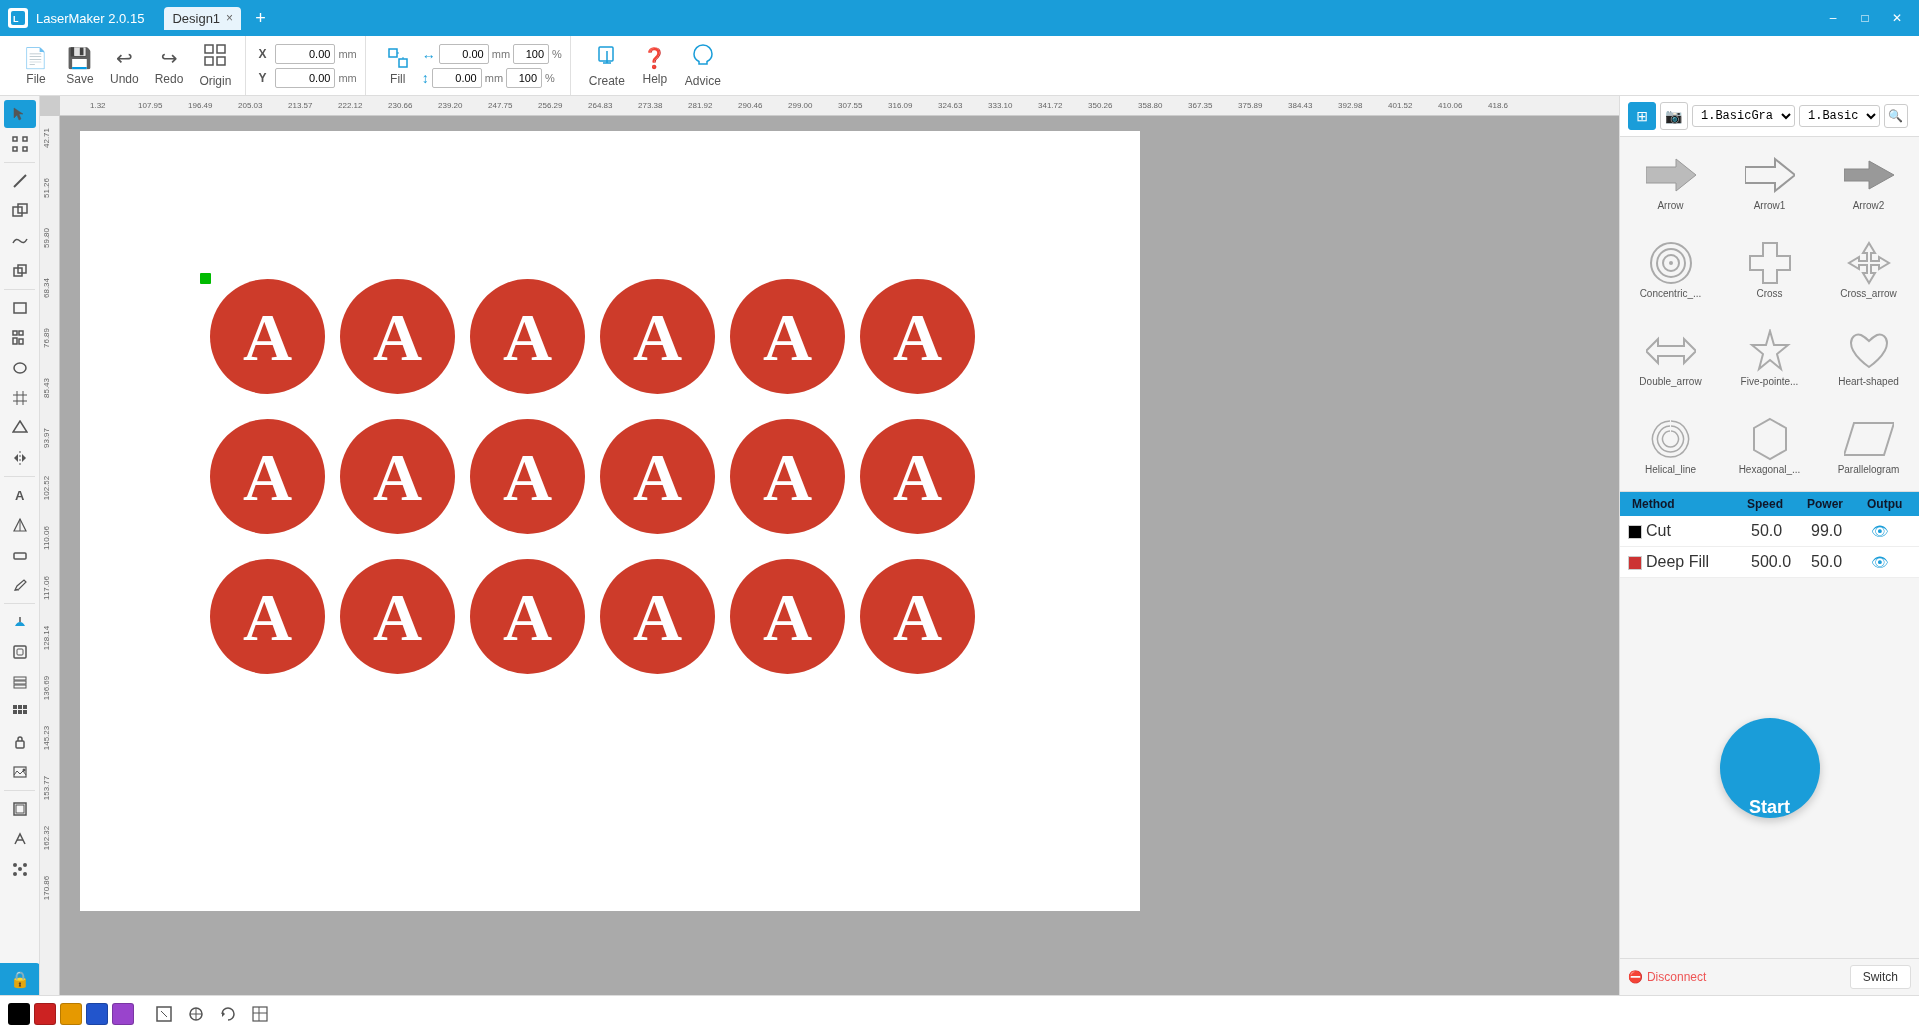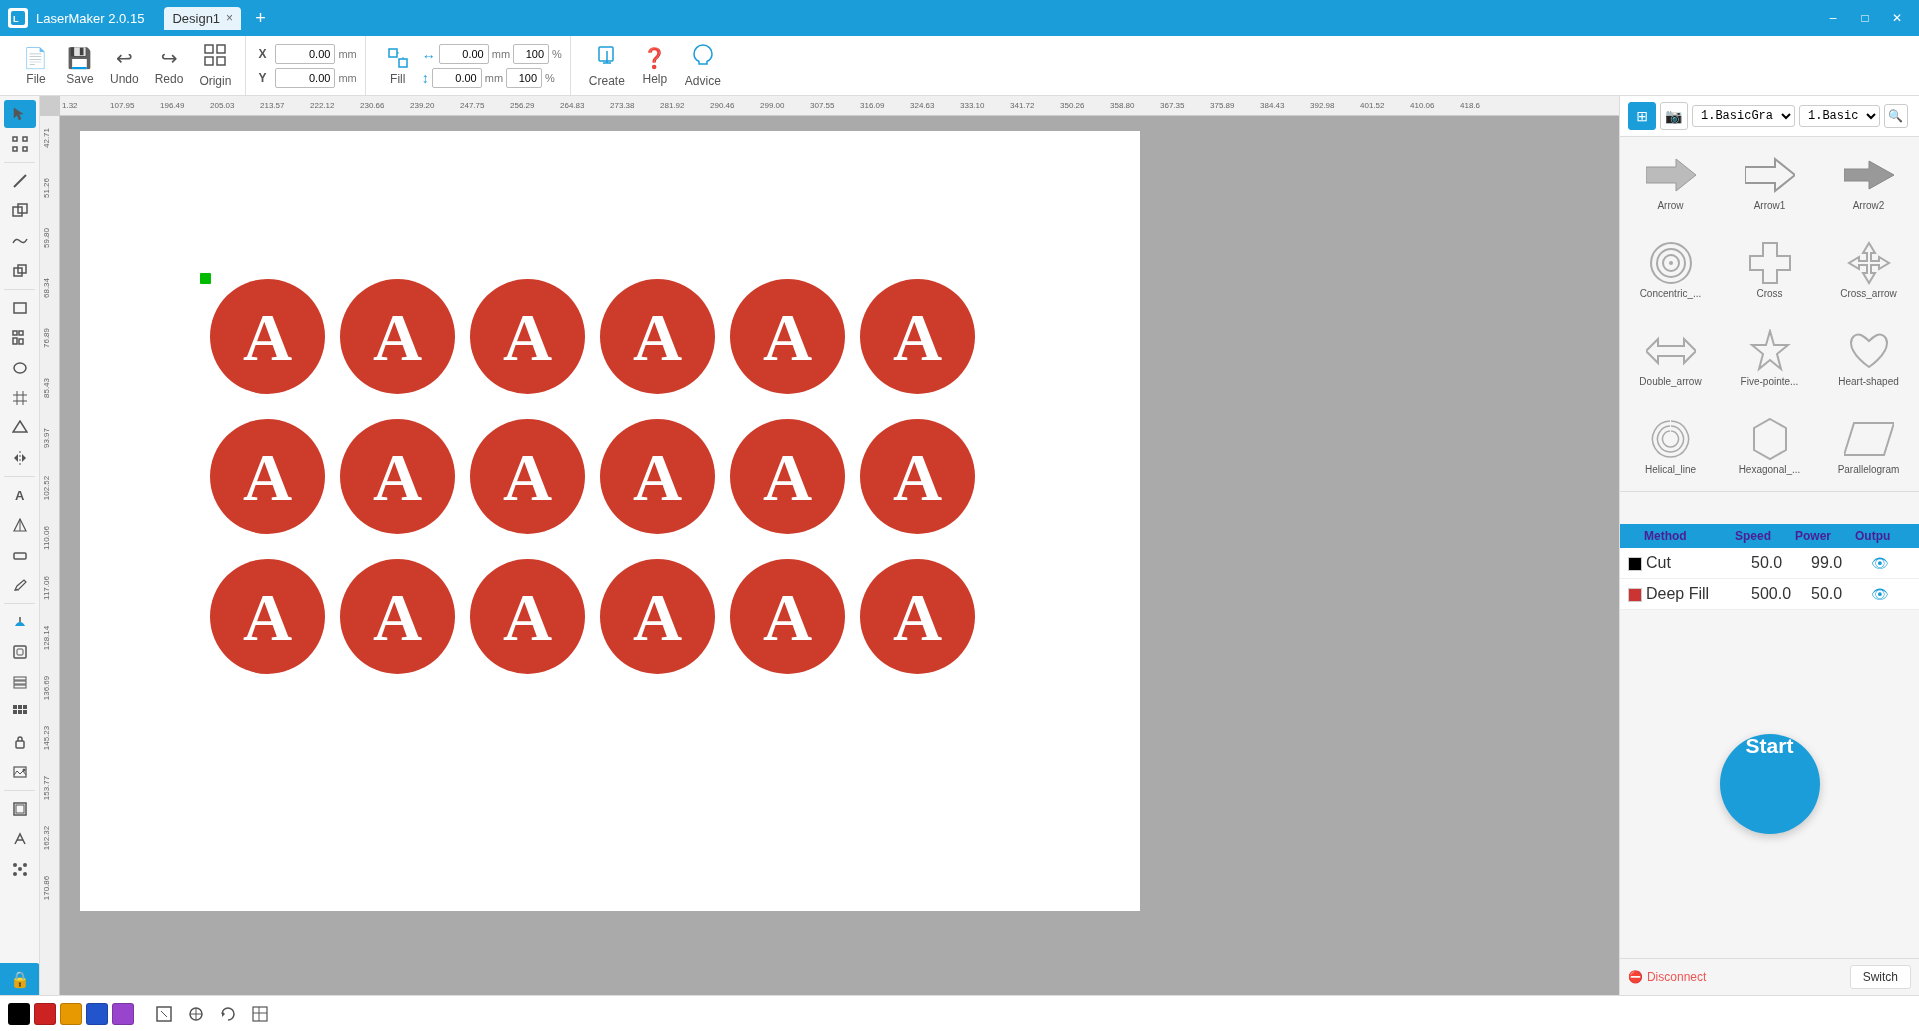--- a/index.html
+++ b/index.html
@@ -211,25 +211,24 @@
 
     
     #method-table {
       border-top: 1px solid #ddd;
       flex-shrink: 0;
     }
     .method-header {
       display: grid;
       grid-template-columns: 1fr 60px 60px 40px;
       background: #1a9dd9;
-      padding: 5px 24px;
+      padding: 5px 12px;
       font-size: 12px;
-      color: #4c1d95;
+      color: #0f172a;
       font-weight: bold;
-      margin-top: 32px;
     }
     .method-row {
       display: grid;
       grid-template-columns: 1fr 60px 60px 40px;
       padding: 6px 8px;
       align-items: center;
       border-bottom: 1px solid #eee;
       background: white;
     }
     .method-color { width: 14px; height: 14px; display: inline-block; border: 1px solid #ccc; margin-right: 4px; vertical-align: middle; }
@@ -239,23 +238,23 @@
     
     #start-area {
       display: flex; align-items: center; justify-content: center;
       padding: 16px;
       flex: 1;
     }
     #start-btn {
       width: 100px; height: 100px;
       background: #1a9dd9;
       border-radius: 50%;
-      display: flex; align-items: flex-start; justify-content: center;
+      display: flex; align-items: flex-end; justify-content: center;
       cursor: pointer;
-      font-size: 21px;
+      font-size: 18px;
       color: white;
       font-weight: bold;
       border: none;
       box-shadow: 0 3px 10px rgba(0,0,0,0.2);
     }
 
     
     #right-bottom {
       border-top: 1px solid #ddd;
       padding: 6px 8px;
@@ -600,21 +599,21 @@
         </svg>
     </div>
 
     <div id="lock-area" style="position:absolute;bottom:0;left:0;width:40px;height:32px;background:#1a9dd9;display:flex;align-items:center;justify-content:center;color:white;font-size:16px;border-radius:0 4px 0 0;">
       🔒
     </div>
   </div>
 
   <div id="canvas-area">
 
-    <div id="ruler-h" style="margin-left:20px;">
+    <div id="ruler-h" style="margin-left:20px;padding-left:28px;">
       <svg width="100%" height="20" style="overflow:visible;">
         <rect width="100%" height="20" fill="#f0f0f0"></rect>
 
         <text x="2" y="13" font-size="8" fill="#666">1.32</text>
         <text x="50" y="13" font-size="8" fill="#666">107.95</text>
         <text x="100" y="13" font-size="8" fill="#666">196.49</text>
         <text x="150" y="13" font-size="8" fill="#666">205.03</text>
         <text x="200" y="13" font-size="8" fill="#666">213.57</text>
         <text x="250" y="13" font-size="8" fill="#666">222.12</text>
         <text x="300" y="13" font-size="8" fill="#666">230.66</text>

